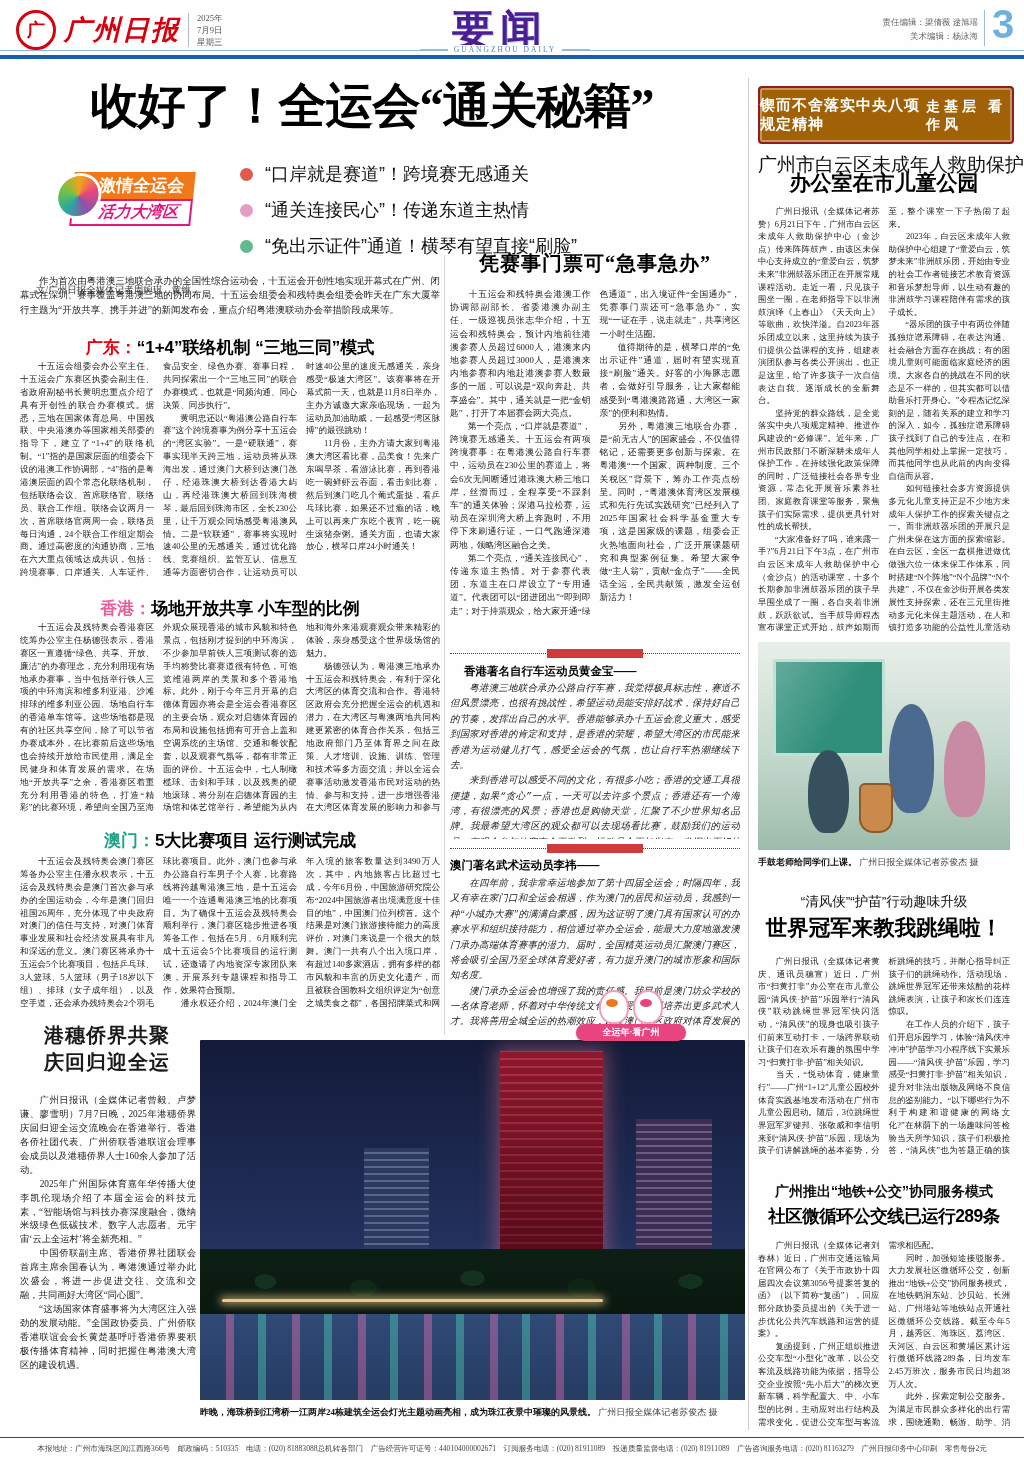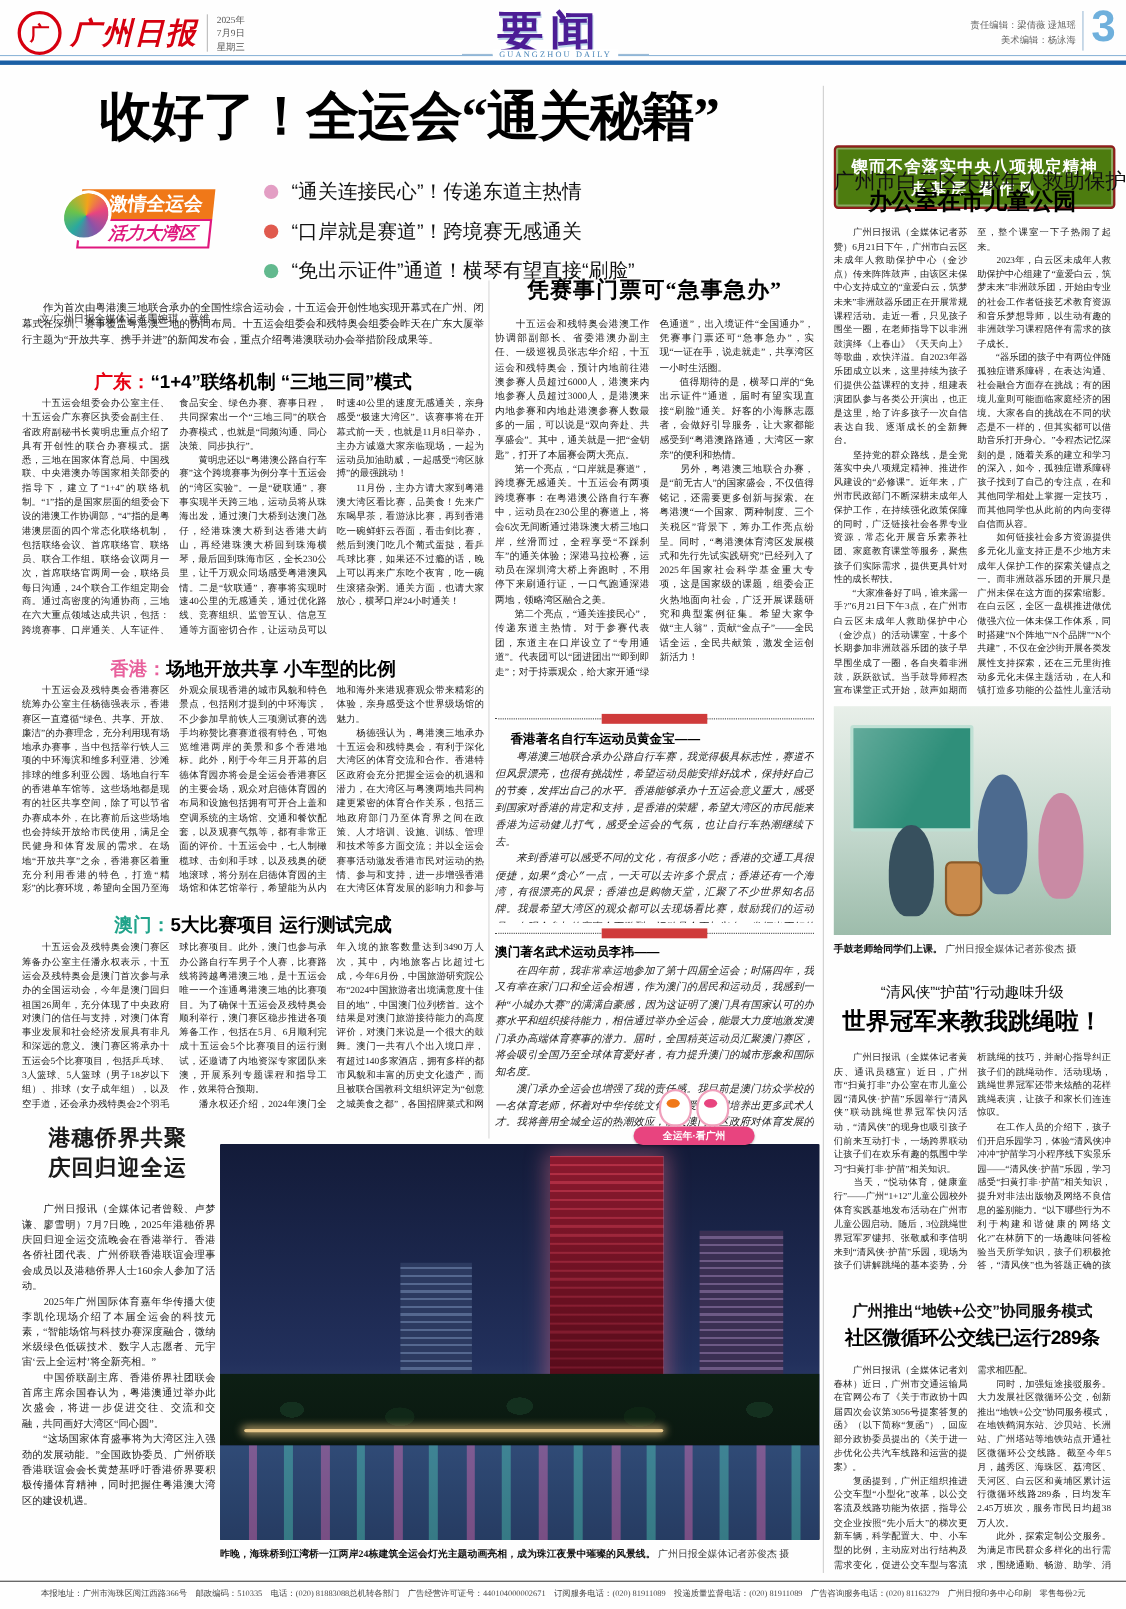--- a/index.html
+++ b/index.html
@@ -86,23 +86,23 @@
   .rp-screen{position:absolute;left:6%;top:8%;width:42%;height:44%;background:#2f8f7a;
              border:3px solid #bfe0d4;border-radius:3px;
              background-image:linear-gradient(120deg,rgba(255,255,255,.25),transparent 60%);}
   .rp-fig{position:absolute;border-radius:50% 50% 40% 40%;background:#3a4147;}
   .rp-fig.p1{left:52%;top:30%;width:18%;height:52%;background:#4c6a8f;}
   .rp-fig.p2{left:74%;top:38%;width:16%;height:46%;background:#c98aa4;}
   .rp-fig.p3{left:20%;top:52%;width:16%;height:40%;background:#37505e;}
   .rp-drum{position:absolute;left:40%;top:68%;width:12%;height:22%;background:#c98a4b;
            border-radius:6px 6px 14px 14px;border:2px solid #8a5a2a;}
   
-  .red-box{background:#4d7c0f;border:2px solid #8f1d1d;border-radius:4px;color:#fff;
-           display:flex;flex-direction:column;align-items:center;justify-content:center;
-           box-shadow:inset 0 0 0 2px rgba(255,255,255,.35);margin-top:46px;}
+  .red-box{background:#a16207;border:2px solid #8f1d1d;border-radius:4px;color:#fff;
+           display:flex;align-items:center;justify-content:center;
+           box-shadow:inset 0 0 0 2px rgba(255,255,255,.35);}
   .red-box .l1{font-size:15px;font-weight:900;font-family:"Liberation Sans",sans-serif;letter-spacing:1px;}
   .red-box .l2{font-size:14px;font-weight:900;font-family:"Liberation Sans",sans-serif;letter-spacing:4px;margin-top:2px;}
   .kicker{text-align:center;font-size:19px;color:#111;font-family:"Liberation Sans",sans-serif;white-space:nowrap;}
   .kicker-b{font-weight:bold;}
   .r-headline{text-align:center;font-weight:900;color:#000;white-space:nowrap;
               font-family:"Liberation Sans","DejaVu Sans",sans-serif;}
   .mascot-pill{background:#e8447f;color:#fff;border-radius:10px;font-size:9px;font-weight:bold;
                text-align:center;padding:2px 4px;font-family:"Liberation Sans",sans-serif;
                box-shadow:0 1px 2px rgba(0,0,0,.3);white-space:nowrap;}
   .mascot{width:26px;height:30px;border-radius:50% 50% 45% 45%;background:#fff;border:2px solid #f0a0bc;display:inline-block;position:relative;}
@@ -149,26 +149,26 @@
   <div class="abs lead-headline" style="left:10px;top:74px;width:724px;">收好了！全运会“通关秘籍”</div>
 
   <div class="abs badge" style="left:72px;top:172px;">
     <div class="starburst"></div>
     <div class="badge-top">激情全运会</div>
     <div class="badge-bot">活力大湾区</div>
   </div>
 
   <div class="abs" style="left:240px;top:162px;width:490px;">
     <div class="bullet-row">
+      <span class="dot dot-red"></span>
+      <span class="bullet-text">“口岸就是赛道”！跨境赛无感通关</span>
+    </div>
+    <div class="bullet-row">
       <span class="dot dot-pink"></span>
       <span class="bullet-text">“通关连接民心”！传递东道主热情</span>
-    </div>
-    <div class="bullet-row">
-      <span class="dot dot-red"></span>
-      <span class="bullet-text">“口岸就是赛道”！跨境赛无感通关</span>
     </div>
     <div class="bullet-row">
       <span class="dot dot-green"></span>
       <span class="bullet-text">“免出示证件”通道！横琴有望直接“刷脸”</span>
     </div>
   </div>
 
   <div class="abs byline" style="left:36px;top:252px;margin-top:32px;">文/广州日报全媒体记者周婉琪、黄维</div>
   <div class="abs body-text" style="left:20px;top:274px;width:420px;height:62px;font-size:9.5px;">　　作为首次由粤港澳三地联合承办的全国性综合运动会，十五运会开创性地实现开幕式在广州、闭幕式在深圳、赛事覆盖粤港澳三地的协同布局。十五运会组委会和残特奥会组委会昨天在广东大厦举行主题为“开放共享、携手并进”的新闻发布会，重点介绍粤港澳联动办会举措阶段成果等。</div>
 

